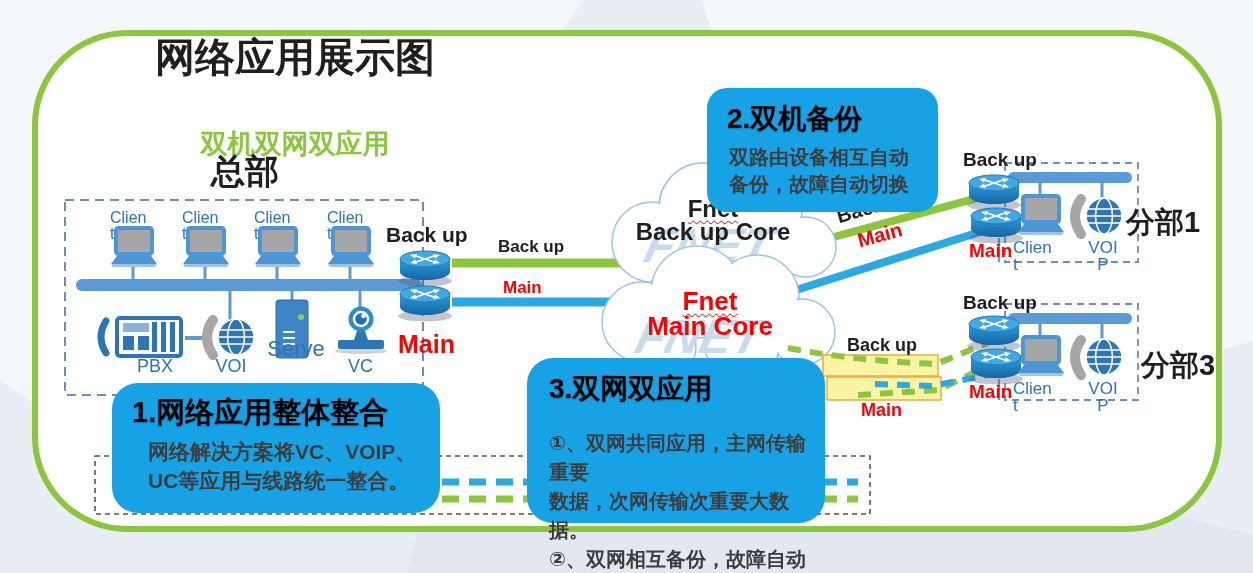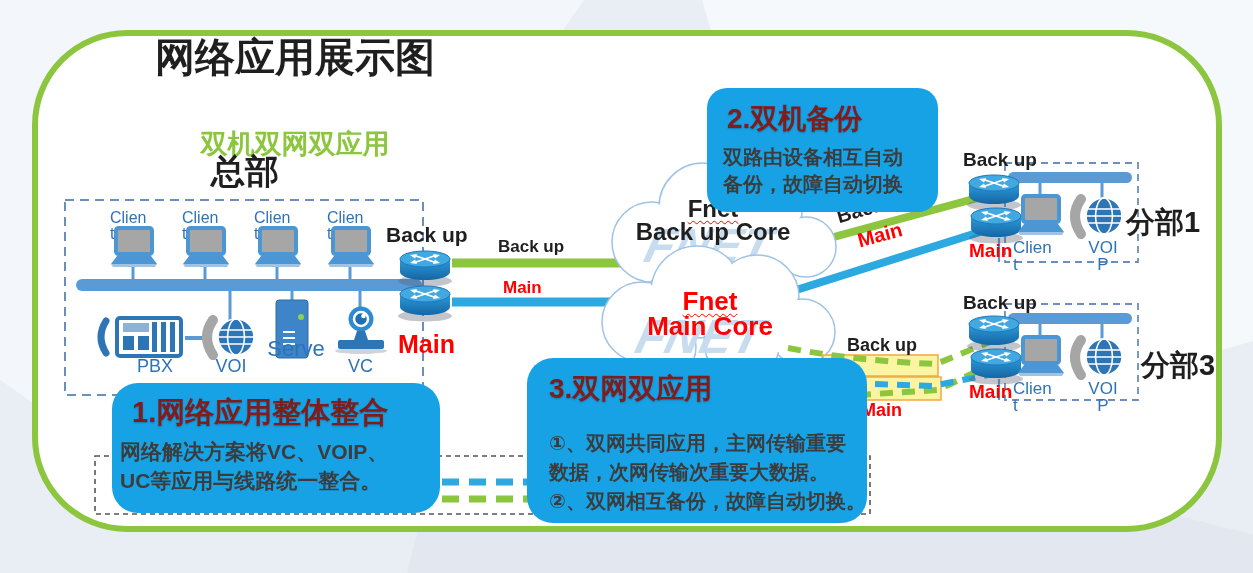--- a/index.html
+++ b/index.html
@@ -12,21 +12,21 @@
   .frame{position:absolute;left:32px;top:30px;width:1178px;height:490px;background:#fff;
          border:6px solid #8CC63E;border-radius:95px;}
   .wires{position:absolute;left:0;top:0;width:1253px;height:573px;}
   .lbl{position:absolute;font-weight:bold;color:#1f1f1f;white-space:pre-line;}
   .cloudlbl{white-space:normal !important;}
   .blue{color:#2E74B5;}
   .red{color:#FF0000;}
   .green{color:#8CC63E;margin-top:44px;}
   .wavy{text-decoration:underline wavy #FF0000 1px;text-underline-offset:3px;}
   .callout{position:absolute;background:#18A2E6;z-index:10;}
-  .callout .ct{color:#7f1d1d;font-weight:bold;text-shadow:0 1px 2px rgba(0,0,0,.25);}
+  .callout .ct{color:#000000;font-weight:bold;text-shadow:0 1px 2px rgba(0,0,0,.25);}
   .callout .cb{color:#3C3C3C;font-weight:bold;white-space:pre-line;}
 </style>
 </head>
 <body>
 
 <div class="stage">
   <div class="bgshape bg1"></div>
   <div class="bgshape bg2"></div>
   <div class="bgshape bg3"></div>
   <div class="frame"></div>
@@ -239,27 +239,27 @@
   <div class="lbl red" style="left:969px;top:381px;font-size:19px;">Main</div>
   <div class="lbl blue" style="left:1013px;top:380px;width:42px;font-size:17px;line-height:17px;font-weight:normal;">Clien t</div>
   <div class="lbl blue" style="left:1083px;top:380px;width:40px;font-size:17px;line-height:17px;font-weight:normal;text-align:center;">VOI P</div>
   <div class="lbl" style="left:1141px;top:346px;font-size:29px;">分部3</div>
 
   <div class="lbl" style="left:847px;top:335px;font-size:18px;">Back up</div>
   <div class="lbl red" style="left:861px;top:400px;font-size:18px;">Main</div>
 
   <div class="callout" style="left:112px;top:383px;width:328px;height:130px;border-radius:26px;">
     <div class="ct" style="margin:10px 0 4px 20px;font-size:29px;">1.网络应用整体整合</div>
-    <div class="cb" style="margin-left:8px;font-size:21px;line-height:29px;">网络解决方案将VC、VOIP、
+    <div class="cb" style="margin-left:36px;font-size:21px;line-height:29px;">网络解决方案将VC、VOIP、
 UC等应用与线路统一整合。</div>
   </div>
   <div class="callout" style="left:707px;top:88px;width:231px;height:124px;border-radius:20px;">
     <div class="ct" style="margin:12px 0 6px 20px;font-size:28px;">2.双机备份</div>
-    <div class="cb" style="margin-left:16px;font-size:20px;line-height:27px;">双路由设备相互自动
+    <div class="cb" style="margin-left:22px;font-size:20px;line-height:27px;">双路由设备相互自动
 备份，故障自动切换</div>
   </div>
-  <div class="callout" style="left:527px;top:358px;width:340px;height:165px;border-radius:26px;">
+  <div class="callout" style="left:527px;top:358px;width:298px;height:165px;border-radius:26px;">
     <div class="ct" style="margin:12px 0 6px 22px;font-size:28px;">3.双网双应用</div>
     <div class="cb" style="margin-left:22px;font-size:20px;line-height:29px;margin-top:21px;">①、双网共同应用，主网传输重要
 数据，次网传输次重要大数据。
 ②、双网相互备份，故障自动切换。</div>
   </div>
 </div>
 
 </body></html>

